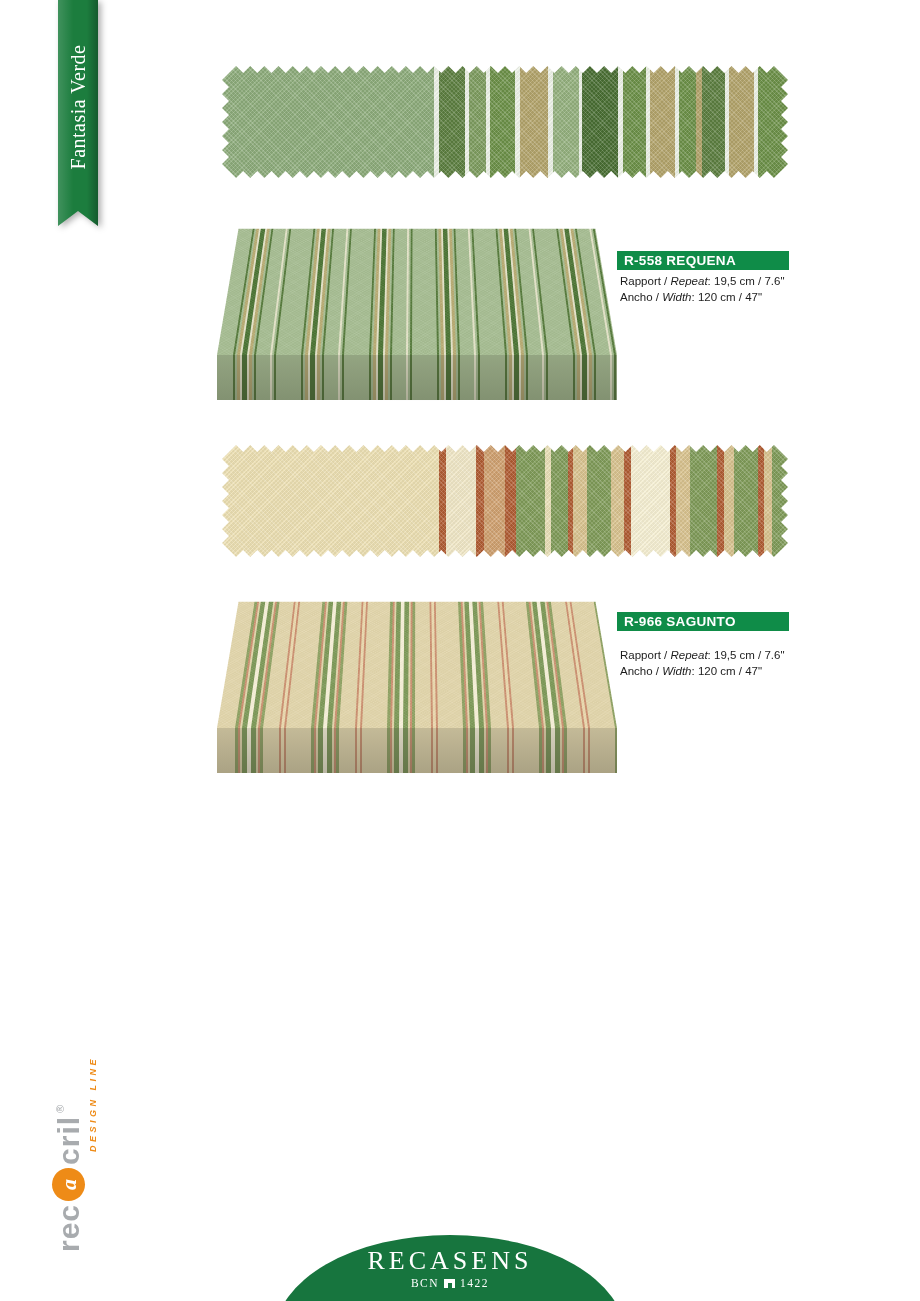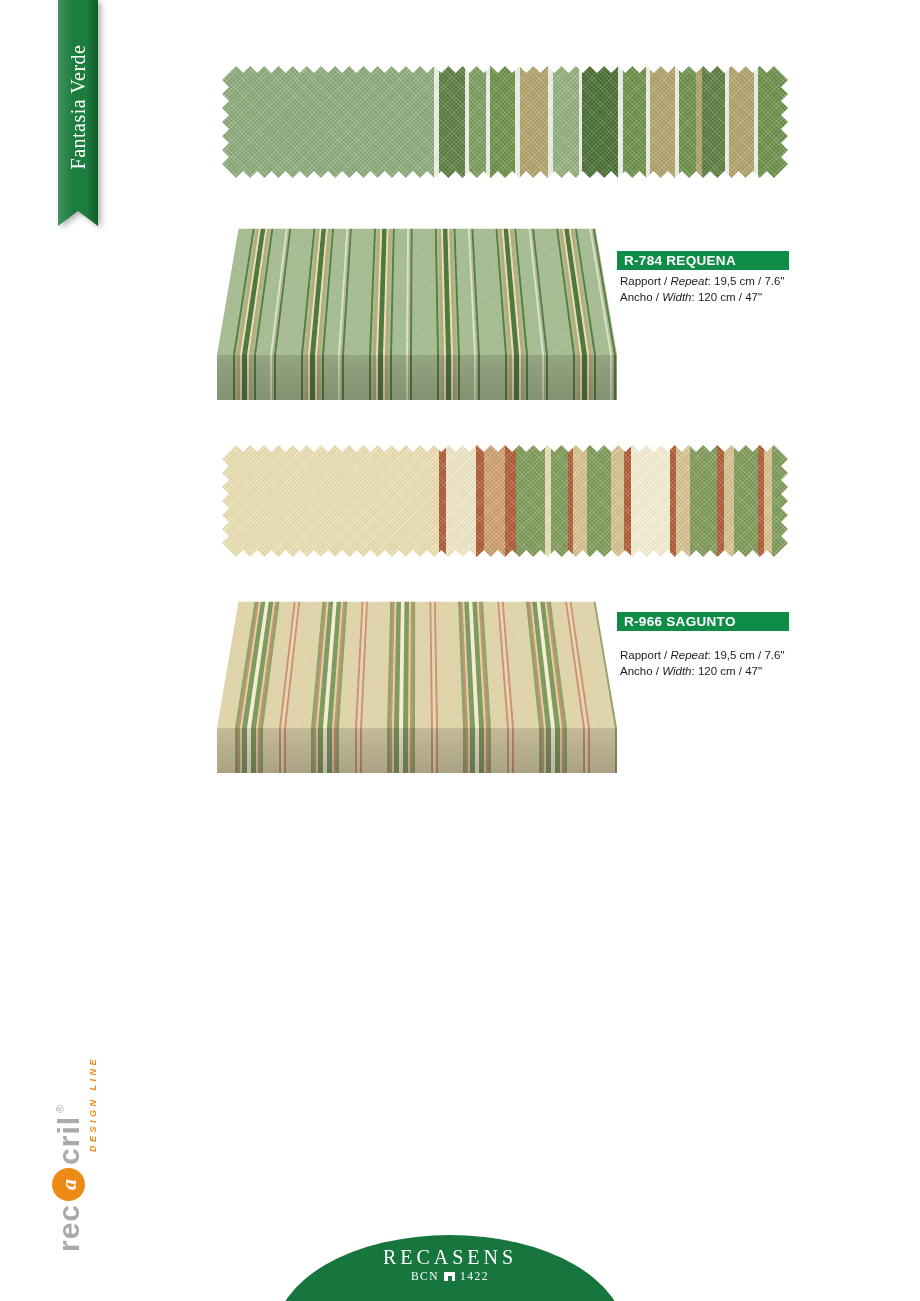--- a/index.html
+++ b/index.html
@@ -78,21 +78,21 @@
     position:absolute; left:88px; top:1152px; width:120px;
     transform:rotate(-90deg); transform-origin:0 0;
     font-size:9px; font-weight:700; font-style:italic; letter-spacing:3.5px; white-space:nowrap;
   }
 
   
   .recasens {
     position:absolute; left:275px; top:1235px; width:350px; height:200px;
     border-radius:50%; text-align:center; color:#fff;
   }
-  .rs-name { margin-top:11px; font-family:"Liberation Serif", serif; font-size:20px; letter-spacing:4px; }
+  .rs-name { margin-top:11px; font-family:"Liberation Serif", serif; font-size:26px; letter-spacing:4px; }
   .rs-sub {
     margin-top:1px; font-family:"Liberation Serif", serif; font-size:11.5px; letter-spacing:1.5px;
     display:flex; justify-content:center; align-items:center; gap:5px;
   }
   .tower-icon {
     display:inline-block; width:11px; height:9px; background-color:#fff;
     background-image:linear-gradient(#17753e,#17753e);
     background-position:60% 100%; background-size:4px 5px; background-repeat:no-repeat;
   }
 </style>
@@ -117,21 +117,21 @@
     <div class="ground-shadow"></div>
     <div class="awn-top" style="background-image: repeating-linear-gradient(90deg, rgb(166, 189, 146) 0px, rgb(166, 189, 146) 16px, rgb(84, 121, 58) 16px, rgb(84, 121, 58) 18px, rgb(166, 189, 146) 18px, rgb(166, 189, 146) 20px, rgb(184, 171, 114) 20px, rgb(184, 171, 114) 23px, rgb(228, 227, 200) 23px, rgb(228, 227, 200) 25px, rgb(75, 116, 52) 25px, rgb(75, 116, 52) 30px, rgb(228, 227, 200) 30px, rgb(228, 227, 200) 32px, rgb(184, 171, 114) 32px, rgb(184, 171, 114) 35px, rgb(166, 189, 146) 35px, rgb(166, 189, 146) 37px, rgb(84, 121, 58) 37px, rgb(84, 121, 58) 39px, rgb(166, 189, 146) 39px, rgb(166, 189, 146) 53px, rgb(228, 227, 200) 53px, rgb(228, 227, 200) 55px, rgb(166, 189, 146) 55px, rgb(166, 189, 146) 57px, rgb(84, 121, 58) 57px, rgb(84, 121, 58) 59px, rgb(166, 189, 146) 59px, rgb(166, 189, 146) 68px);">
       <div class="weave"></div>
     </div>
     <div class="awn-front" style="background-image: repeating-linear-gradient(90deg, rgb(166, 189, 146) 0px, rgb(166, 189, 146) 16px, rgb(84, 121, 58) 16px, rgb(84, 121, 58) 18px, rgb(166, 189, 146) 18px, rgb(166, 189, 146) 20px, rgb(184, 171, 114) 20px, rgb(184, 171, 114) 23px, rgb(228, 227, 200) 23px, rgb(228, 227, 200) 25px, rgb(75, 116, 52) 25px, rgb(75, 116, 52) 30px, rgb(228, 227, 200) 30px, rgb(228, 227, 200) 32px, rgb(184, 171, 114) 32px, rgb(184, 171, 114) 35px, rgb(166, 189, 146) 35px, rgb(166, 189, 146) 37px, rgb(84, 121, 58) 37px, rgb(84, 121, 58) 39px, rgb(166, 189, 146) 39px, rgb(166, 189, 146) 53px, rgb(228, 227, 200) 53px, rgb(228, 227, 200) 55px, rgb(166, 189, 146) 55px, rgb(166, 189, 146) 57px, rgb(84, 121, 58) 57px, rgb(84, 121, 58) 59px, rgb(166, 189, 146) 59px, rgb(166, 189, 146) 68px);">
       <div class="shade"></div>
     </div>
   </div>
 
   <div class="plabel plabel1" style="background-color: rgb(15, 140, 72);">
-    <span>R-784 REQUENA</span>
+    <span>R-558 REQUENA</span>
   </div>
   <div class="specs specs1">
     <div><span>Rapport / </span><span class="it">Repeat</span><span>: 19,5 cm / 7.6"</span></div>
     <div><span>Ancho / </span><span class="it">Width</span><span>: 120 cm / 47"</span></div>
   </div>
 
   <div class="swatch swatch2">
     <div class="fabric" style="background-image: linear-gradient(90deg, rgb(236, 223, 178) 0%, rgb(236, 223, 178) 38.27%, rgb(176, 92, 51) 38.27%, rgb(176, 92, 51) 39.63%, rgb(240, 231, 198) 39.63%, rgb(240, 231, 198) 44.9%, rgb(176, 92, 51) 44.9%, rgb(176, 92, 51) 46.26%, rgb(207, 160, 111) 46.26%, rgb(207, 160, 111) 50%, rgb(176, 92, 51) 50%, rgb(176, 92, 51) 51.87%, rgb(127, 155, 88) 51.87%, rgb(127, 155, 88) 57.14%, rgb(233, 223, 183) 57.14%, rgb(233, 223, 183) 58.16%, rgb(127, 155, 88) 58.16%, rgb(127, 155, 88) 61.05%, rgb(176, 92, 51) 61.05%, rgb(176, 92, 51) 62.07%, rgb(216, 194, 142) 62.07%, rgb(216, 194, 142) 64.46%, rgb(127, 155, 88) 64.46%, rgb(127, 155, 88) 68.71%, rgb(216, 194, 142) 68.71%, rgb(216, 194, 142) 71.09%, rgb(176, 92, 51) 71.09%, rgb(176, 92, 51) 72.28%, rgb(245, 239, 210) 72.28%, rgb(245, 239, 210) 79.08%, rgb(176, 92, 51) 79.08%, rgb(176, 92, 51) 80.27%, rgb(216, 194, 142) 80.27%, rgb(216, 194, 142) 82.65%, rgb(127, 155, 88) 82.65%, rgb(127, 155, 88) 87.41%, rgb(176, 92, 51) 87.41%, rgb(176, 92, 51) 88.61%, rgb(216, 194, 142) 88.61%, rgb(216, 194, 142) 90.48%, rgb(127, 155, 88) 90.48%, rgb(127, 155, 88) 94.73%, rgb(176, 92, 51) 94.73%, rgb(176, 92, 51) 95.75%, rgb(216, 194, 142) 95.75%, rgb(216, 194, 142) 97.11%, rgb(127, 155, 88) 97.11%, rgb(127, 155, 88) 100%); clip-path: polygon(7px 7px, 14.1px 0px, 21.2px 7px, 28.2px 0px, 35.3px 7px, 42.4px 0px, 49.5px 7px, 56.5px 0px, 63.6px 7px, 70.7px 0px, 77.8px 7px, 84.8px 0px, 91.9px 7px, 99px 0px, 106.1px 7px, 113.2px 0px, 120.2px 7px, 127.3px 0px, 134.4px 7px, 141.5px 0px, 148.5px 7px, 155.6px 0px, 162.7px 7px, 169.8px 0px, 176.8px 7px, 183.9px 0px, 191px 7px, 198.1px 0px, 205.2px 7px, 212.2px 0px, 219.3px 7px, 226.4px 0px, 233.5px 7px, 240.5px 0px, 247.6px 7px, 254.7px 0px, 261.8px 7px, 268.8px 0px, 275.9px 7px, 283px 0px, 290.1px 7px, 297.2px 0px, 304.2px 7px, 311.3px 0px, 318.4px 7px, 325.5px 0px, 332.5px 7px, 339.6px 0px, 346.7px 7px, 353.8px 0px, 360.8px 7px, 367.9px 0px, 375px 7px, 382.1px 0px, 389.2px 7px, 396.2px 0px, 403.3px 7px, 410.4px 0px, 417.5px 7px, 424.5px 0px, 431.6px 7px, 438.7px 0px, 445.8px 7px, 452.8px 0px, 459.9px 7px, 467px 0px, 474.1px 7px, 481.2px 0px, 488.2px 7px, 495.3px 0px, 502.4px 7px, 509.5px 0px, 516.5px 7px, 523.6px 0px, 530.7px 7px, 537.8px 0px, 544.8px 7px, 551.9px 0px, 559px 7px, 566px 14px, 559px 21px, 566px 28px, 559px 35px, 566px 42px, 559px 49px, 566px 56px, 559px 63px, 566px 70px, 559px 77px, 566px 84px, 559px 91px, 566px 98px, 559px 105px, 551.9px 112px, 544.8px 105px, 537.8px 112px, 530.7px 105px, 523.6px 112px, 516.5px 105px, 509.5px 112px, 502.4px 105px, 495.3px 112px, 488.2px 105px, 481.2px 112px, 474.1px 105px, 467px 112px, 459.9px 105px, 452.8px 112px, 445.8px 105px, 438.7px 112px, 431.6px 105px, 424.5px 112px, 417.5px 105px, 410.4px 112px, 403.3px 105px, 396.2px 112px, 389.2px 105px, 382.1px 112px, 375px 105px, 367.9px 112px, 360.8px 105px, 353.8px 112px, 346.7px 105px, 339.6px 112px, 332.5px 105px, 325.5px 112px, 318.4px 105px, 311.3px 112px, 304.2px 105px, 297.2px 112px, 290.1px 105px, 283px 112px, 275.9px 105px, 268.8px 112px, 261.8px 105px, 254.7px 112px, 247.6px 105px, 240.5px 112px, 233.5px 105px, 226.4px 112px, 219.3px 105px, 212.2px 112px, 205.2px 105px, 198.1px 112px, 191px 105px, 183.9px 112px, 176.8px 105px, 169.8px 112px, 162.7px 105px, 155.6px 112px, 148.5px 105px, 141.5px 112px, 134.4px 105px, 127.3px 112px, 120.2px 105px, 113.2px 112px, 106.1px 105px, 99px 112px, 91.9px 105px, 84.8px 112px, 77.8px 105px, 70.7px 112px, 63.6px 105px, 56.5px 112px, 49.5px 105px, 42.4px 112px, 35.3px 105px, 28.2px 112px, 21.2px 105px, 14.1px 112px, 7px 105px, 0px 98px, 7px 91px, 0px 84px, 7px 77px, 0px 70px, 7px 63px, 0px 56px, 7px 49px, 0px 42px, 7px 35px, 0px 28px, 7px 21px, 0px 14px, 7px 7px);">
       <div class="weave"></div>
     </div>

